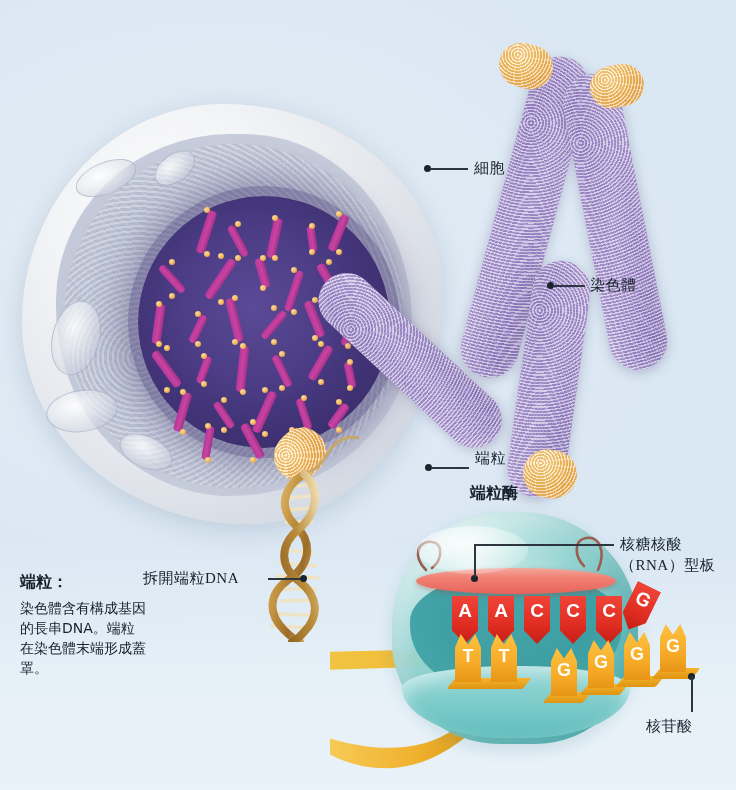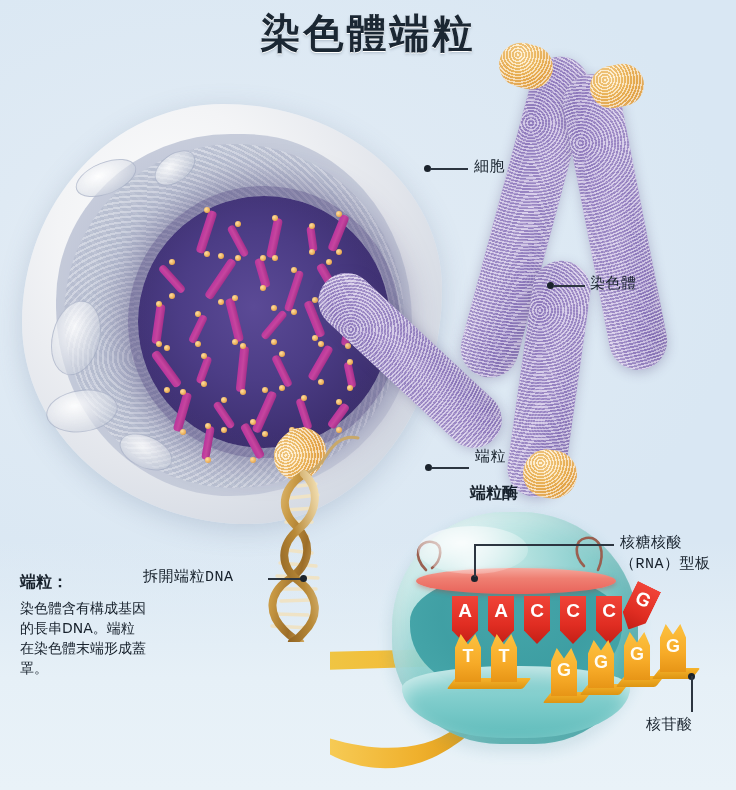--- a/index.html
+++ b/index.html
@@ -256,21 +256,21 @@
     background: linear-gradient(180deg, #f7b42c, #dd9412);
     transform: skewX(-38deg);
     border-radius: 2px;
   }
 
   
   .label {
     position: absolute;
     font-size: 15px;
     color: #16202b;
-    font-family: Liberation Mono, monospace;
+    font-family: Liberation Serif, serif;
     letter-spacing: 0.5px;
     white-space: pre;
     line-height: 20px;
   }
   .leader {
     position: absolute;
     height: 1.6px;
     background: #2c3540;
   }
   .leader-v {
@@ -313,21 +313,20 @@
   }
 </style>
 </head>
 <body>
 
 <div id="page">
 
   <div class="bg-wash"></div>
   <div class="bg-bottom"></div>
 
-  <div class="title">染色體端粒</div>
 
   <div class="cell">
     <div class="cell-membrane"></div>
     <div class="cell-cyto"></div>
     <div class="cell-texture"></div>
     <div class="organelle o1"></div>
     <div class="organelle o2"></div>
     <div class="organelle o3"></div>
     <div class="organelle o4"></div>
     <div class="organelle o5"></div>

